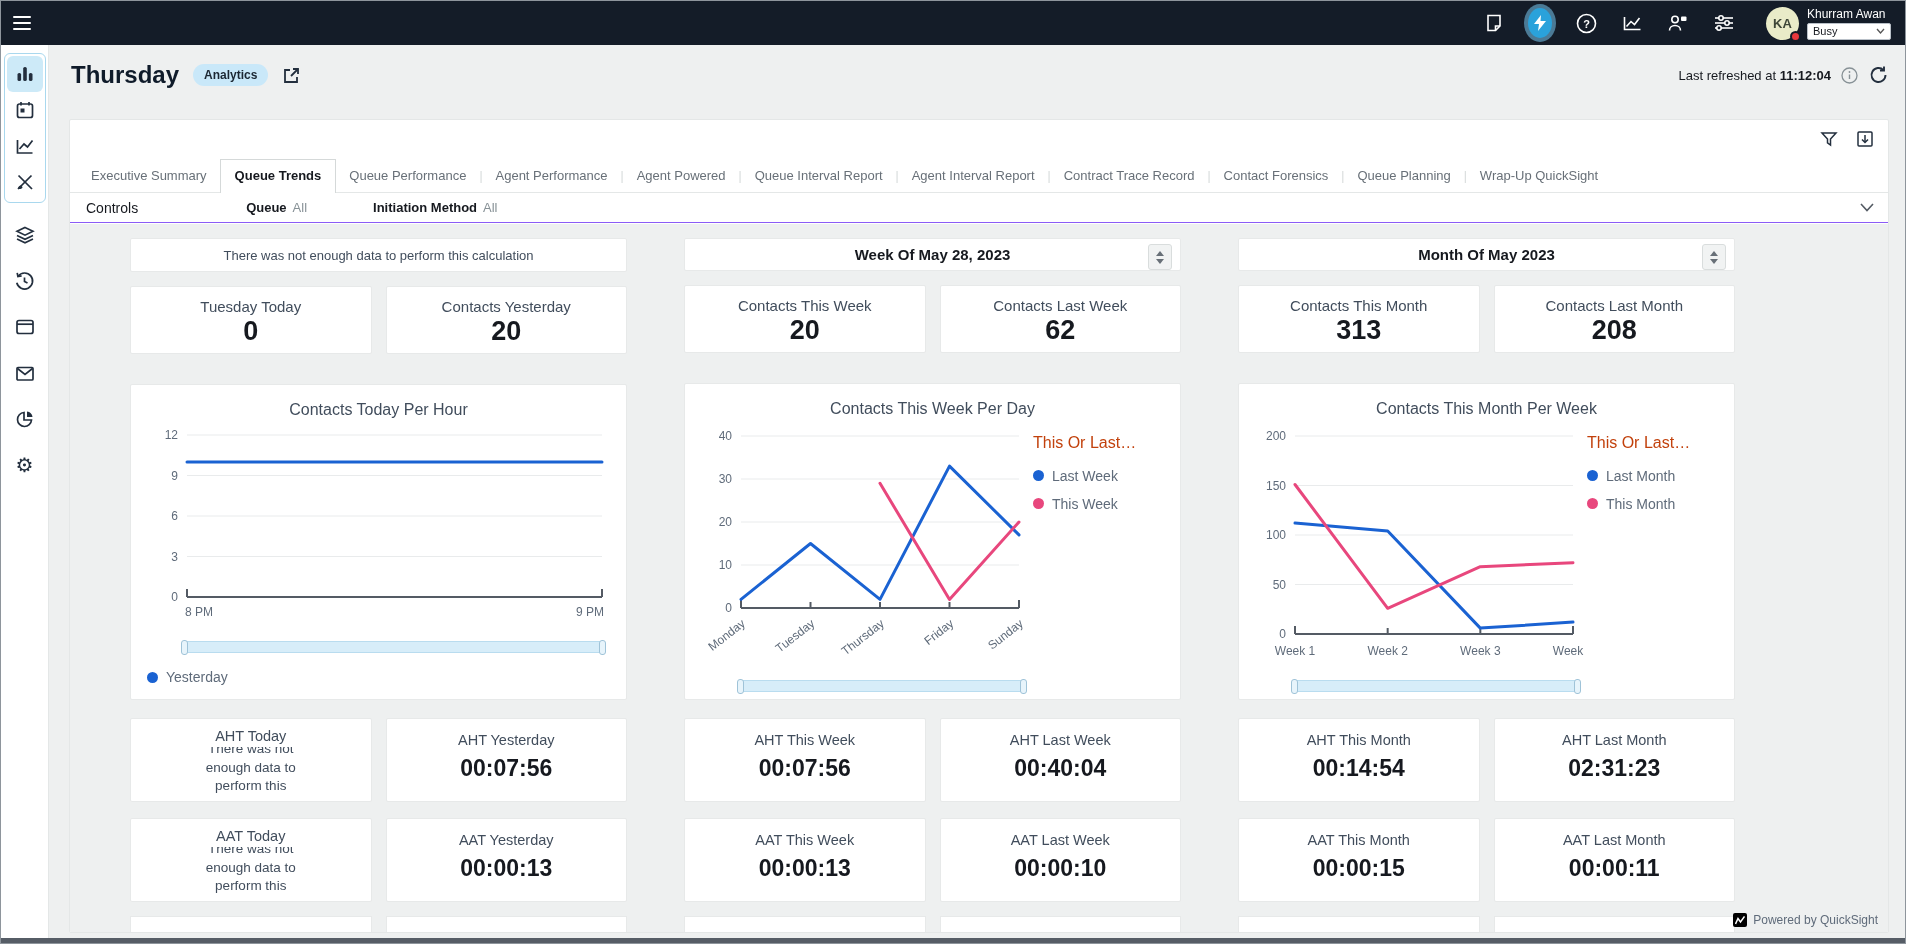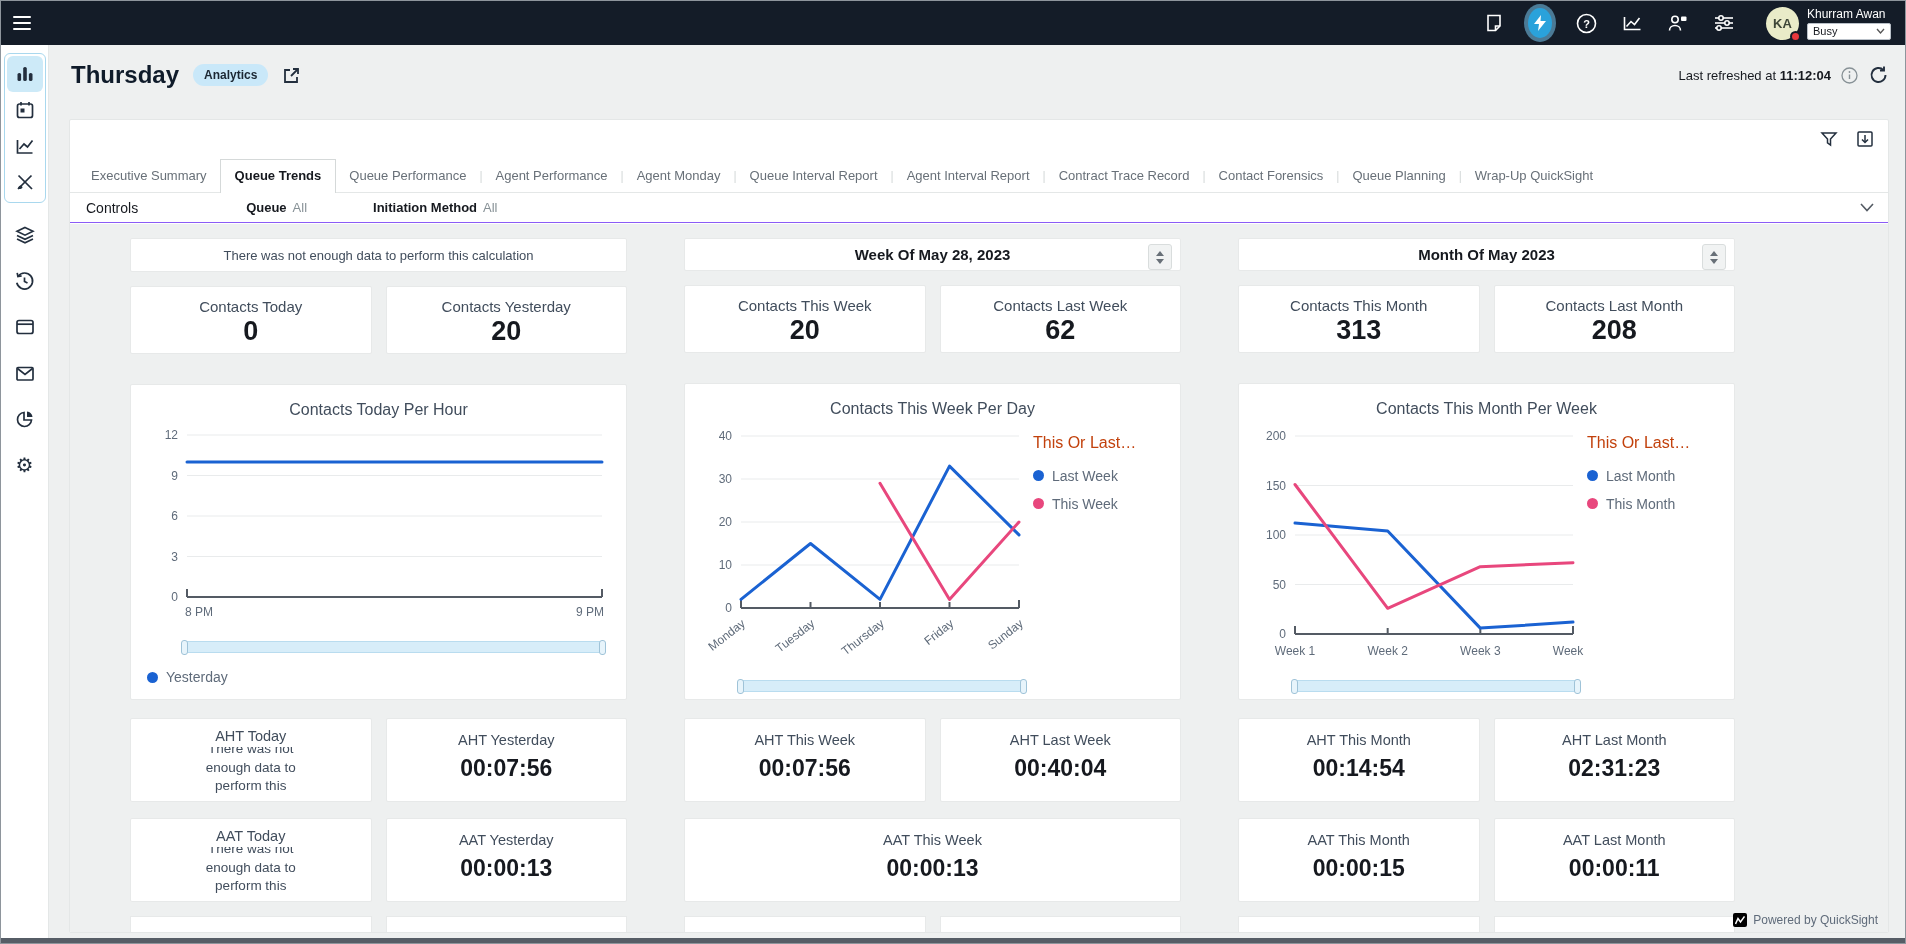--- a/index.html
+++ b/index.html
@@ -317,21 +317,21 @@
         </div>
       </div>
 
       <div class="tabs-row">
           <div class="tab">Executive Summary</div>
           <div class="tab active">Queue Trends</div>
           <div class="tab">Queue Performance</div>
           <span class="tab-sep">|</span>
           <div class="tab">Agent Performance</div>
           <span class="tab-sep">|</span>
-          <div class="tab">Agent Monday</div>
+          <div class="tab">Agent Powered</div>
           <span class="tab-sep">|</span>
           <div class="tab">Queue Interval Report</div>
           <span class="tab-sep">|</span>
           <div class="tab">Agent Interval Report</div>
           <span class="tab-sep">|</span>
           <div class="tab">Contract Trace Record</div>
           <span class="tab-sep">|</span>
           <div class="tab">Contact Forensics</div>
           <span class="tab-sep">|</span>
           <div class="tab">Queue Planning</div>
@@ -357,21 +357,21 @@
       </div>
 
       <div class="panel">
 
         <div class="col">
           <div class="mini-card col-header">
             <span class="hdr-plain">There was not enough data to perform this calculation</span>
           </div>
           <div class="stats-row">
             <div class="mini-card stat-card">
-              <div class="stat-label">Contacts Today</div>
+              <div class="stat-label">Tuesday Today</div>
               <div class="stat-value">0</div>
             </div>
             <div class="mini-card stat-card">
               <div class="stat-label">Contacts Yesterday</div>
               <div class="stat-value">20</div>
             </div>
           </div>
           <div class="mini-card chart-card c1">
             <div class="chart-title">Contacts Today Per Hour</div>
             <div class="plot-wrap">
@@ -506,20 +506,24 @@
             <div class="mini-card kpi-card">
               <div class="kpi-label">AHT Last Week</div>
               <div class="kpi-value">00:40:04</div>
             </div>
           </div>
           <div class="kpi-row aat">
             <div class="mini-card kpi-card">
               <div class="kpi-label">AAT This Week</div>
               <div class="kpi-value">00:00:13</div>
             </div>
+            <div class="mini-card kpi-card">
+              <div class="kpi-label">AAT Last Week</div>
+              <div class="kpi-value">00:00:10</div>
+            </div>
           </div>
           <div class="partial-row">
               <div class="partial-card"></div>
               <div class="partial-card"></div>
             </div>
         </div>
 
         <div class="col">
           <div class="mini-card col-header">
             <span class="hdr-bold">Month Of May 2023</span>

